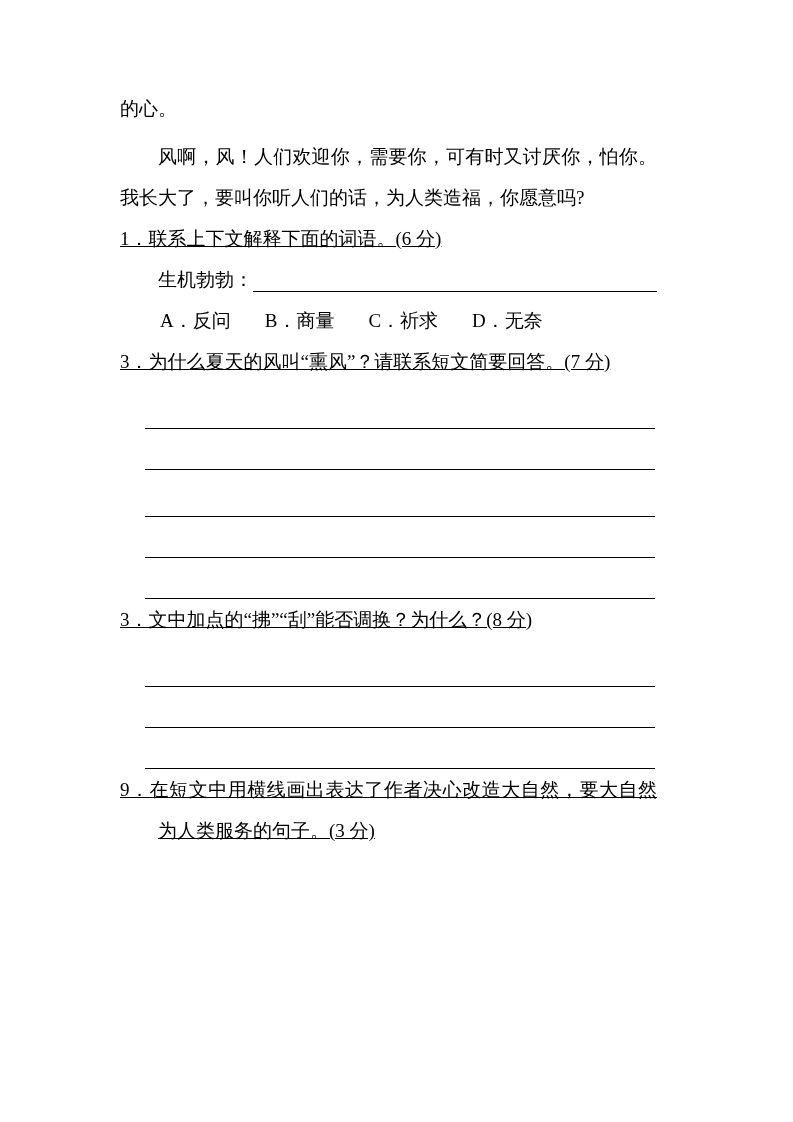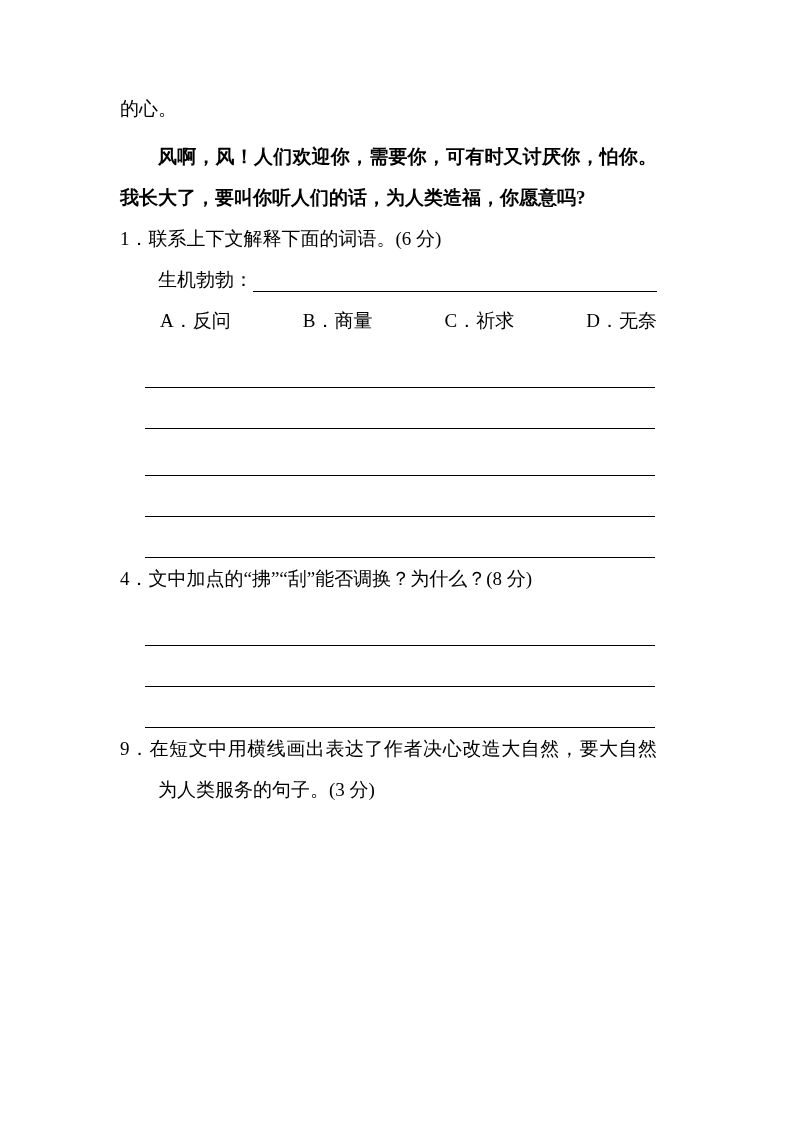--- a/index.html
+++ b/index.html
@@ -15,43 +15,42 @@
   .page {
     width: 778px;
     height: 1122px;
     padding: 88px 121px 0 120px;
   }
   .para {
     line-height: 41px;
     text-align: justify;
   }
   .indent { text-indent: 2em; }
-  .hang { padding-left: 2em; text-indent: -2em; }
-  .gap-top { margin-top: 7px; font-weight: bold; }
+  .hang { padding-left: 2em; text-indent: -2em; text-decoration: underline; }
+  .gap-top { margin-top: 7px; }
 
   .fill-row {
     display: flex;
     align-items: flex-start;
     line-height: 41px;
     padding-left: 2em;
   }
   .fill-row .term { white-space: nowrap; }
   .fill-row .fill {
     flex: 1;
     border-bottom: 1px solid #000;
     margin-bottom: 8px;
     height: 33px;
   }
 
   .options {
     display: flex;
-    gap: 46px;
+    gap: 34px;
     line-height: 41px;
     padding-left: 40px;
-    justify-content: space-between;
   }
 
   .blank-group {
     margin-top: 6px;
     padding-left: 25px;
     padding-right: 2px;
   }
   .blank-line {
     height: 41px;
     border-bottom: 1px solid #000;
@@ -77,36 +76,37 @@
   <section>
     <div class="options">
       <span>A．反问</span>
       <span>B．商量</span>
       <span>C．祈求</span>
       <span>D．无奈</span>
     </div>
   </section>
 
   <section>
+    <p class="para hang">3．为什么夏天的风叫“熏风”？请联系短文简要回答。(7 分)</p>
     <div class="blank-group">
       <div class="blank-line"></div>
       <div class="blank-line"></div>
     </div>
   </section>
 
   <section>
     <div class="blank-group">
       <div class="blank-line"></div>
       <div class="blank-line"></div>
       <div class="blank-line"></div>
     </div>
   </section>
 
   <section>
-    <p class="para hang">4．文中加点的“拂”“刮”能否调换？为什么？(8 分)</p>
+    <p class="para hang">3．文中加点的“拂”“刮”能否调换？为什么？(8 分)</p>
     <div class="blank-group">
       <div class="blank-line"></div>
       <div class="blank-line"></div>
       <div class="blank-line"></div>
     </div>
   </section>
 
   <section>
     <p class="para hang">9．在短文中用横线画出表达了作者决心改造大自然，要大自然为人类服务的句子。(3 分)</p>
   </section>

